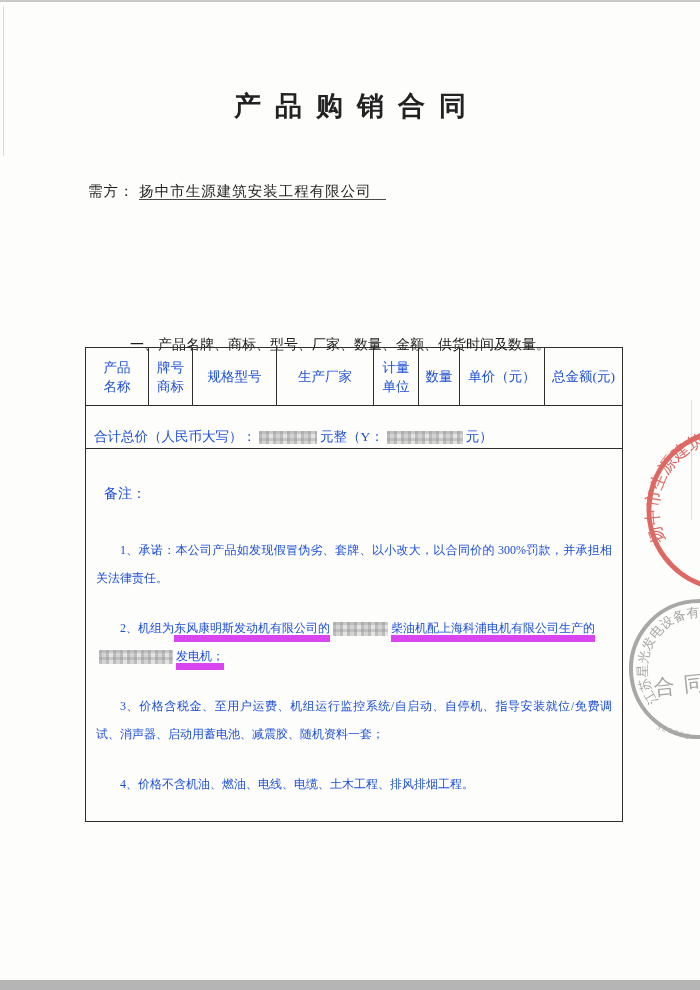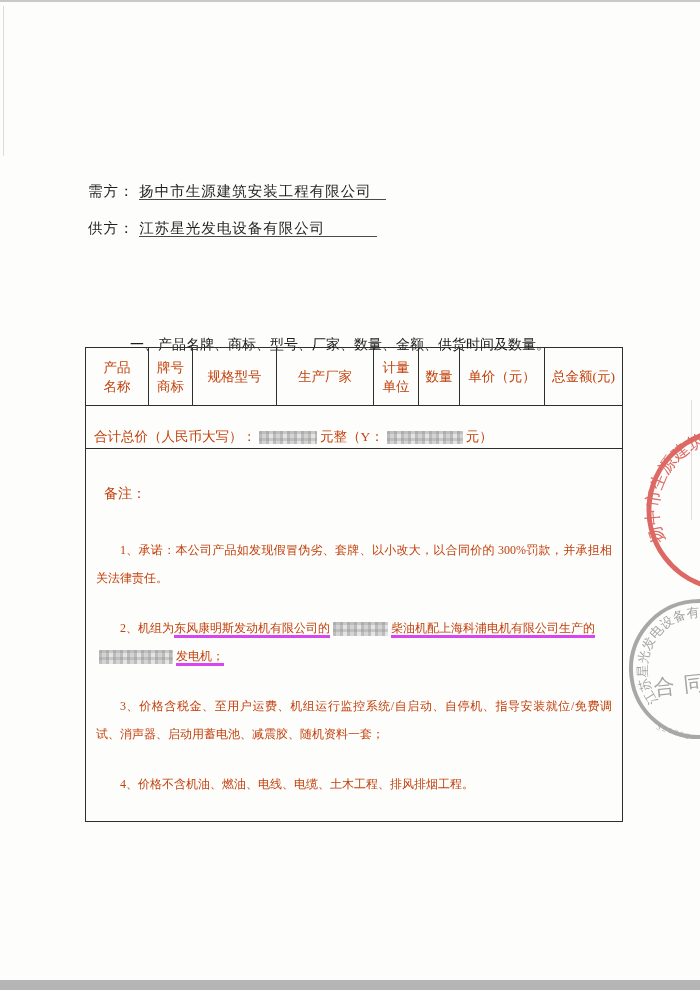--- a/index.html
+++ b/index.html
@@ -30,34 +30,34 @@
     font-size:14px;line-height:37px;text-indent:2em;text-align:justify;margin:0;
   }
   .sec1-heading{
     position:absolute;top:322px;left:88px;width:536px;
     font-size:14px;text-indent:2em;margin:14px;
   }
 
   table.product{
     position:absolute;top:347px;left:85px;width:537px;
     border-collapse:collapse;table-layout:fixed;
-    font-size:13.5px;color:#c2410c;
+    font-size:13.5px;color:#1d4ed8;
   }
   table.product th,table.product td{
     border:1.6px solid #2e2e2e;text-align:center;vertical-align:middle;
     white-space:pre-line;padding:2px;font-weight:normal;line-height:19px;
   }
   tr.head-row{height:58px;}
   tr.data-row{height:48px;}
   tr.total-row td{height:32px;text-align:left;padding:2px 8px;font-size:13.5px;}
   tr.remarks-row td{height:232px;text-align:left;vertical-align:top;padding:6px 10px 4px 10px;}
   .remarks-label{margin:8px;font-size:14px;line-height:24px;}
   .remark-item{margin:3px 0 0 0;font-size:12px;line-height:28px;text-indent:2em;text-align:justify;}
   .remark-item.no-justify{text-align:left;}
-  .u{border-bottom:3px solid #d946ef;text-align:center;}
+  .u{border-bottom:7px solid #d946ef;text-align:center;}
 
   
   .blur{
     display:inline-block;vertical-align:middle;
     background-color:#e4e4e4;
     background-image:
       linear-gradient(90deg,rgba(140,140,140,.45) 50%,transparent 50%),
       linear-gradient(rgba(165,165,165,.45) 50%,transparent 50%),
       linear-gradient(90deg,transparent 25%,rgba(205,205,205,.7) 25%,rgba(205,205,205,.7) 50%,transparent 50%);
     background-size:7px 7px,7px 7px,14px 14px;
@@ -80,30 +80,27 @@
 </style>
 </head>
 <body>
 
 <div class="page">
 
   <div class="scan-top"></div>
   <div class="scan-left"></div>
   <div class="scan-right"></div>
 
+  <div class="doc-title">产品购销合同</div>
 
   <div class="party buyer">
     <span class="label">需方：</span>
     <span class="name">扬中市生源建筑安装工程有限公司</span>
   </div>
 
-  <div class="party supplier">
-    <span class="label">供方：</span>
-    <span class="name">江苏星光发电设备有限公司</span>
-  </div>
 
 
   <p class="sec1-heading">一、产品名牌、商标、型号、厂家、数量、金额、供货时间及数量。</p>
 
   <table class="product">
     <colgroup>
       <col style="width:63px">
         <col style="width:44px">
         <col style="width:84px">
         <col style="width:97px">

